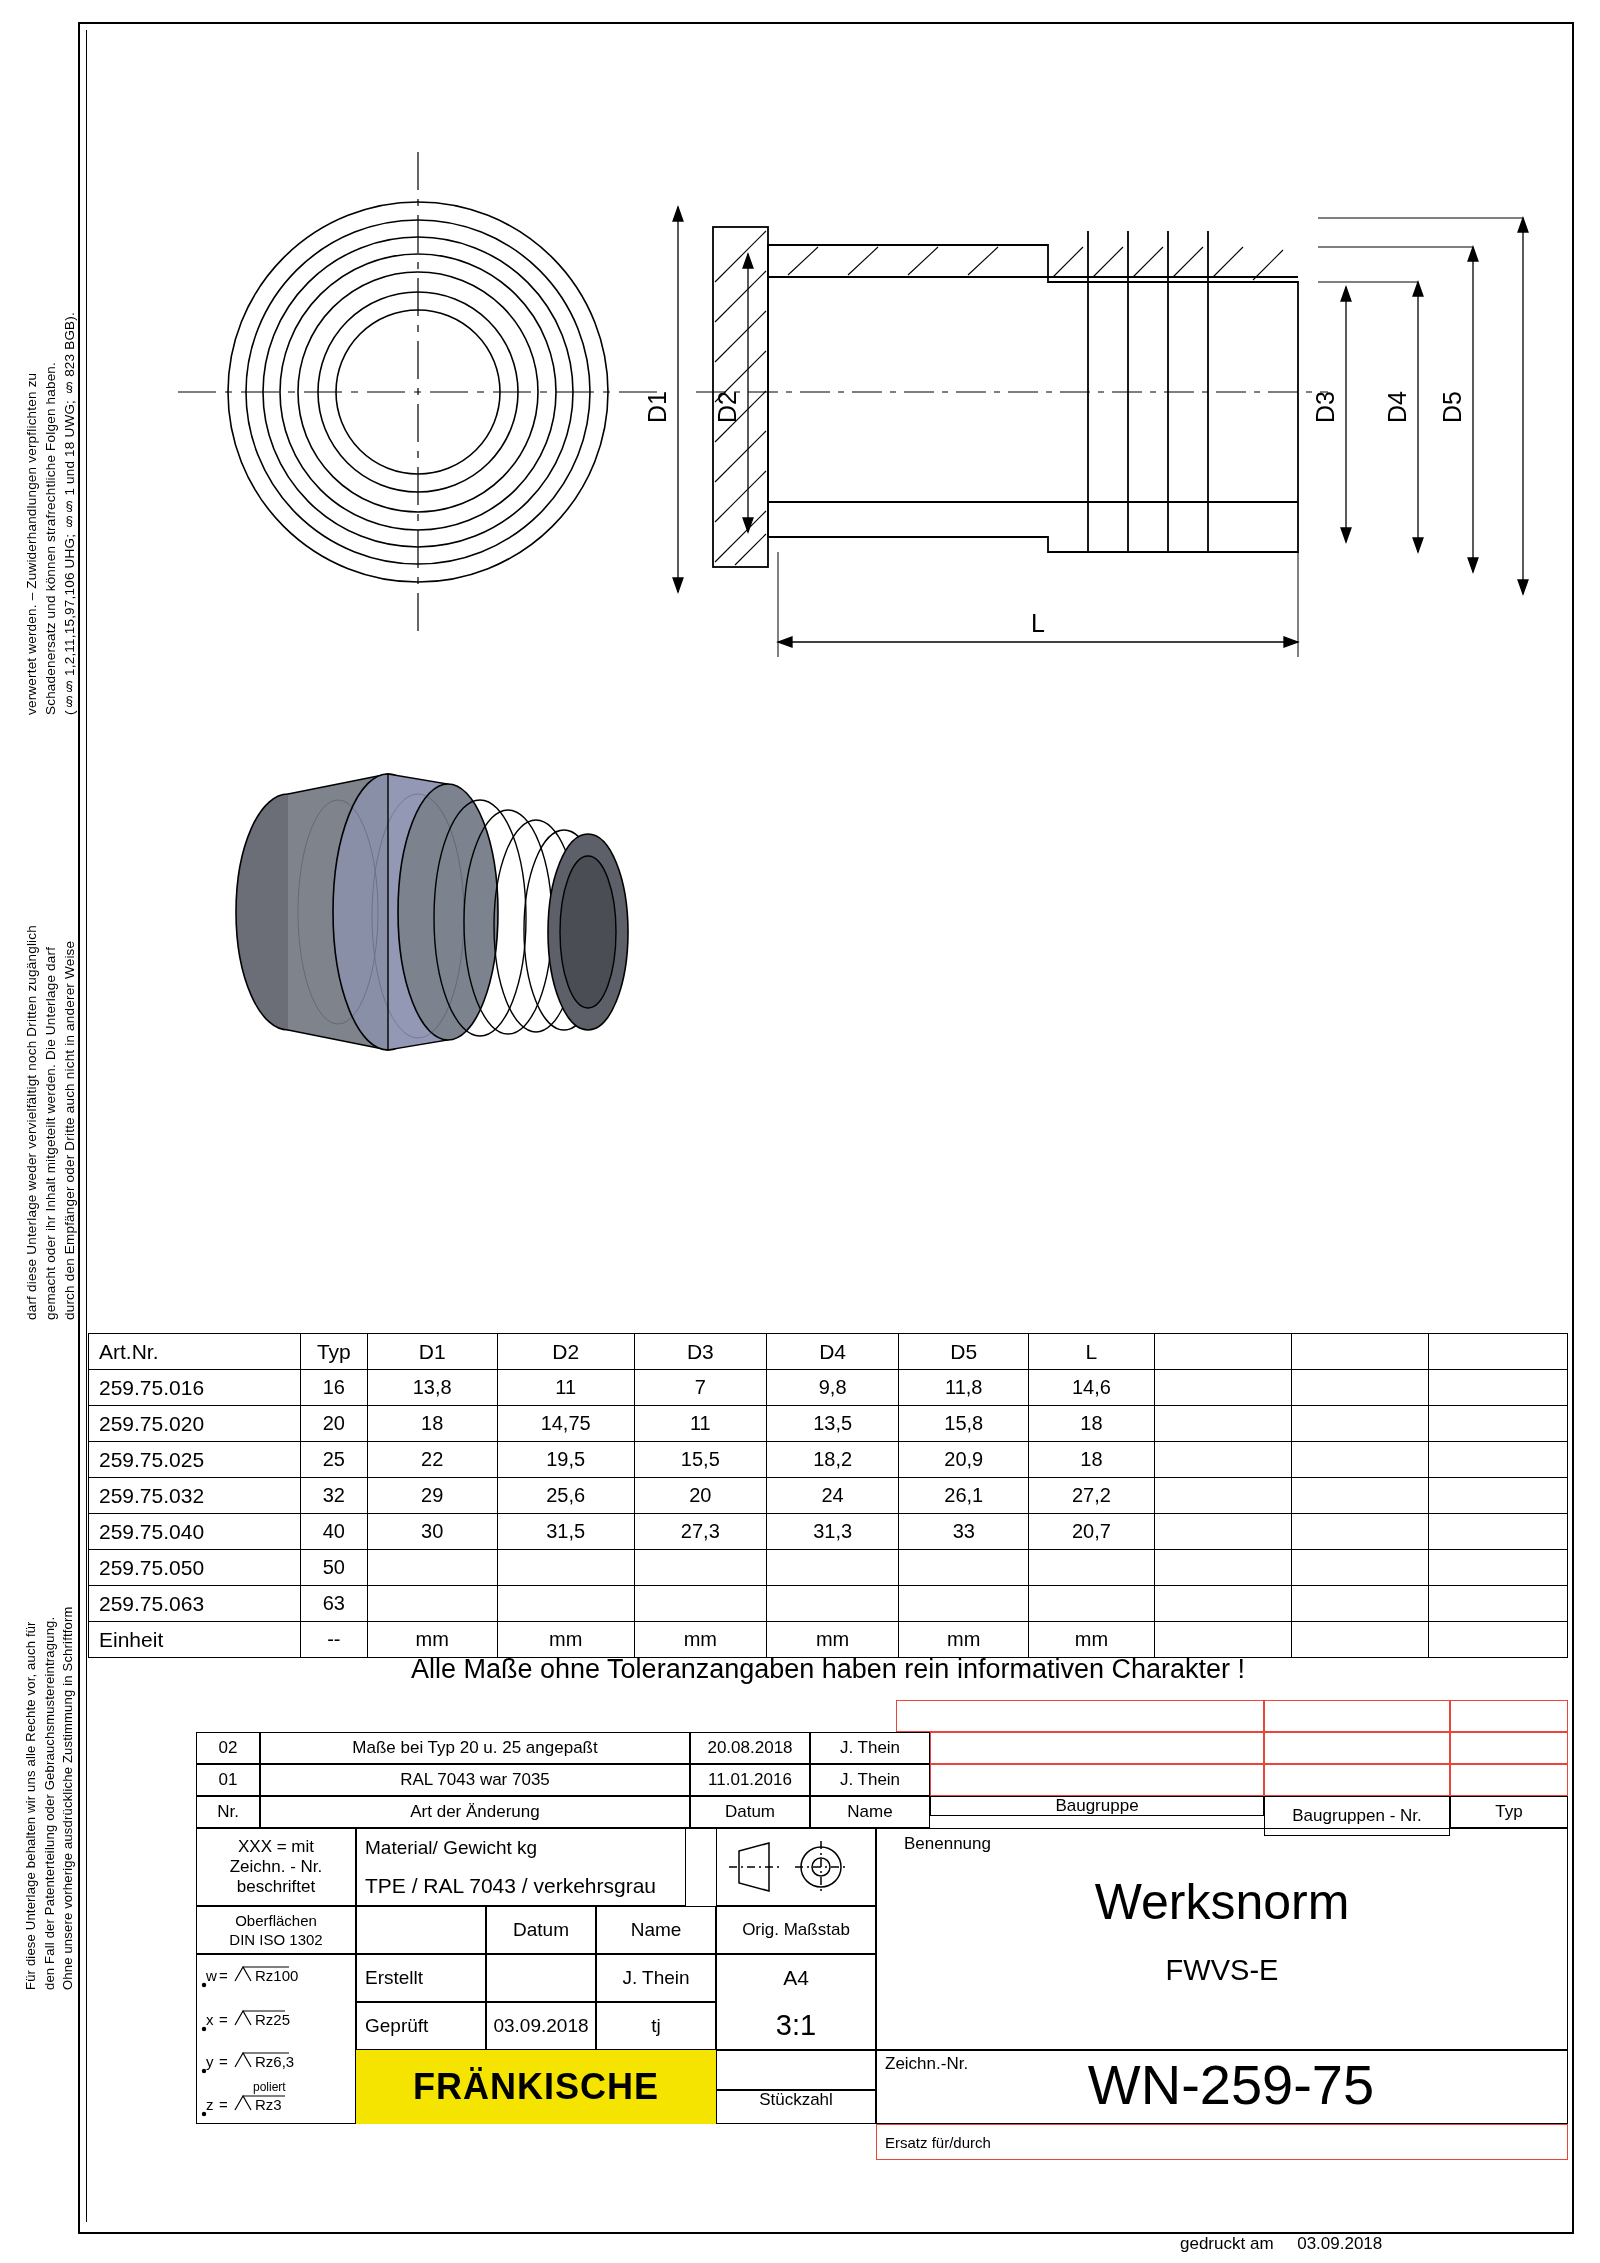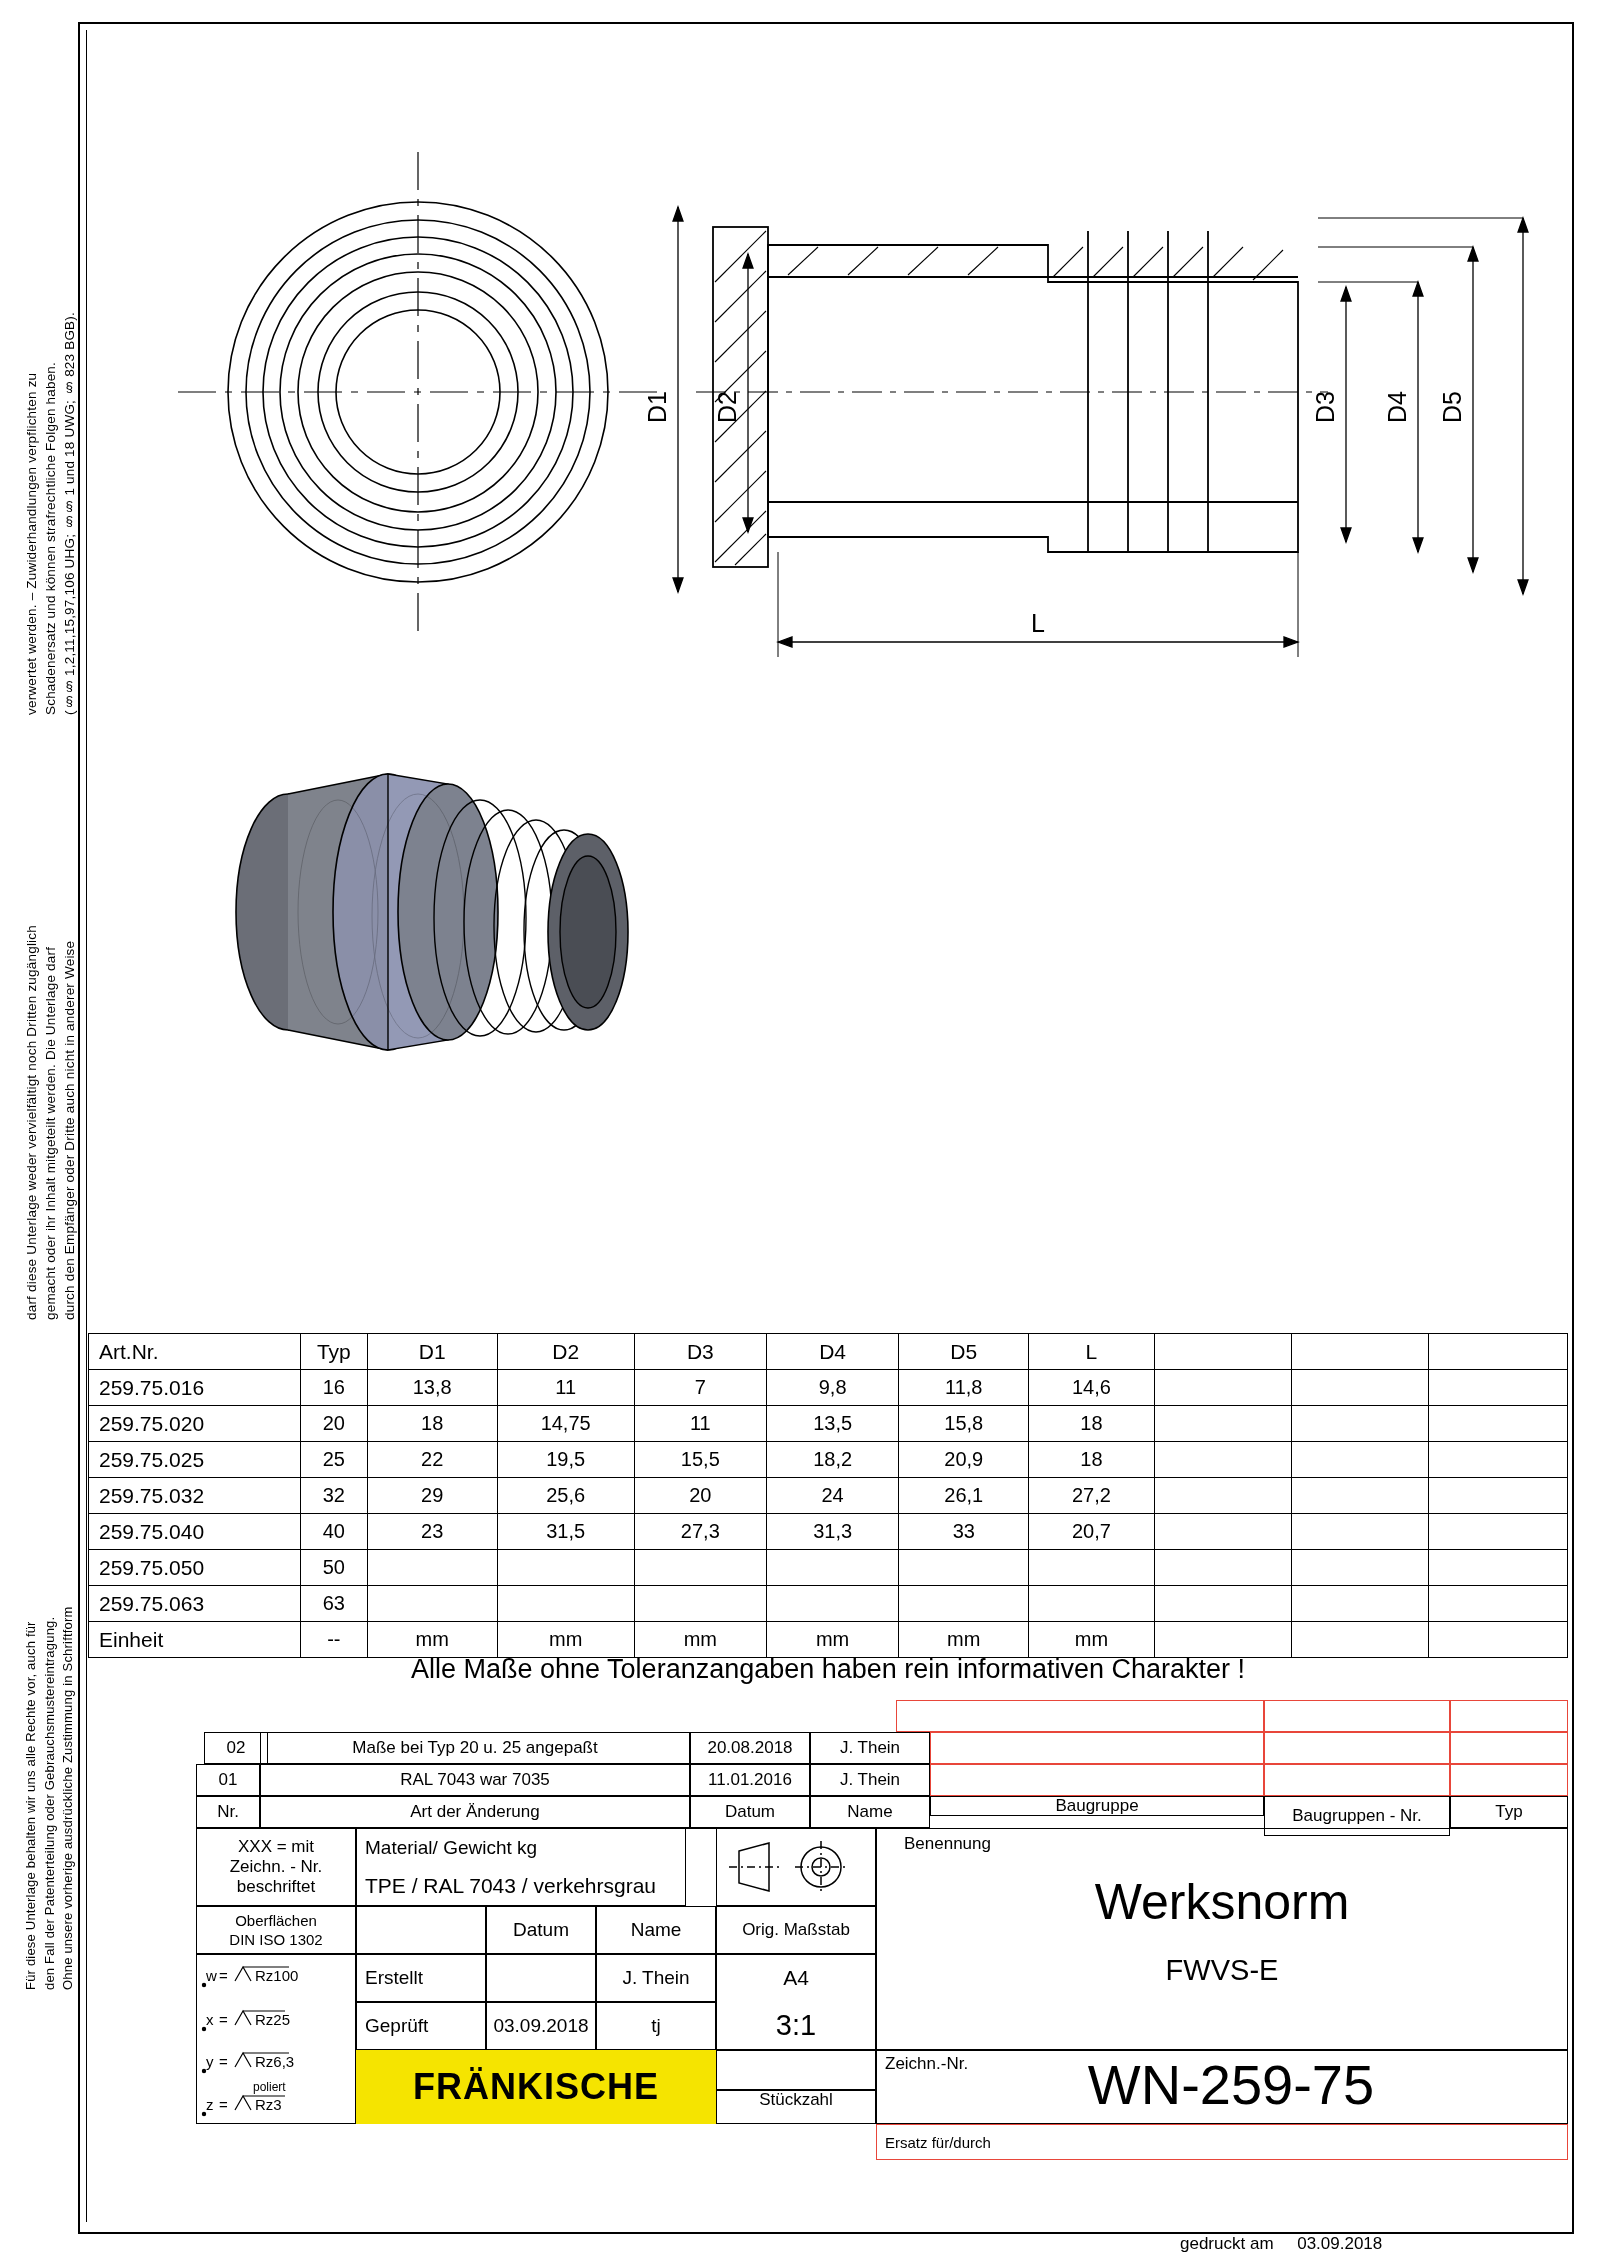--- a/index.html
+++ b/index.html
@@ -248,21 +248,21 @@
           <td style="width: 112px;">24</td>
           <td style="width: 110px;">26,1</td>
           <td style="width: 106px;">27,2</td>
           <td style="width: 116px;"></td>
           <td style="width: 116px;"></td>
           <td style="width: 118px;"></td>
         </tr>
         <tr>
           <td class="art" style="width: 170px;">259.75.040</td>
           <td style="width: 56px;">40</td>
-          <td style="width: 110px;">23</td>
+          <td style="width: 110px;">30</td>
           <td style="width: 116px;">31,5</td>
           <td style="width: 112px;">27,3</td>
           <td style="width: 112px;">31,3</td>
           <td style="width: 110px;">33</td>
           <td style="width: 106px;">20,7</td>
           <td style="width: 116px;"></td>
           <td style="width: 116px;"></td>
           <td style="width: 118px;"></td>
         </tr>
         <tr>
@@ -308,21 +308,21 @@
   </table>
 
   <div class="note">Alle Maße ohne Toleranzangaben haben rein informativen Charakter !</div>
 
   <div class="tb">
 
     <div class="box red" style="left:808px;top:0px;width:368px;height:32px;"></div>
     <div class="box red" style="left:1176px;top:0px;width:186px;height:32px;"></div>
     <div class="box red" style="left:1362px;top:0px;width:118px;height:32px;"></div>
 
-    <div class="box ctr f16" style="left:116px;top:32px;width:64px;height:32px;">02</div>
+    <div class="box ctr f16" style="left:108px;top:32px;width:64px;height:32px;">02</div>
     <div class="box ctr f16" style="left:172px;top:32px;width:430px;height:32px;">Maße bei Typ 20 u. 25 angepaßt</div>
     <div class="box ctr f16" style="left:602px;top:32px;width:120px;height:32px;">20.08.2018</div>
     <div class="box ctr f16" style="left:722px;top:32px;width:120px;height:32px;">J. Thein</div>
     <div class="box red" style="left:842px;top:32px;width:334px;height:32px;"></div>
     <div class="box red" style="left:1176px;top:32px;width:186px;height:32px;"></div>
     <div class="box red" style="left:1362px;top:32px;width:118px;height:32px;"></div>
 
     <div class="box ctr f16" style="left:108px;top:64px;width:64px;height:32px;">01</div>
     <div class="box ctr f16" style="left:172px;top:64px;width:430px;height:32px;">RAL 7043 war 7035</div>
     <div class="box ctr f16" style="left:602px;top:64px;width:120px;height:32px;">11.01.2016</div>

